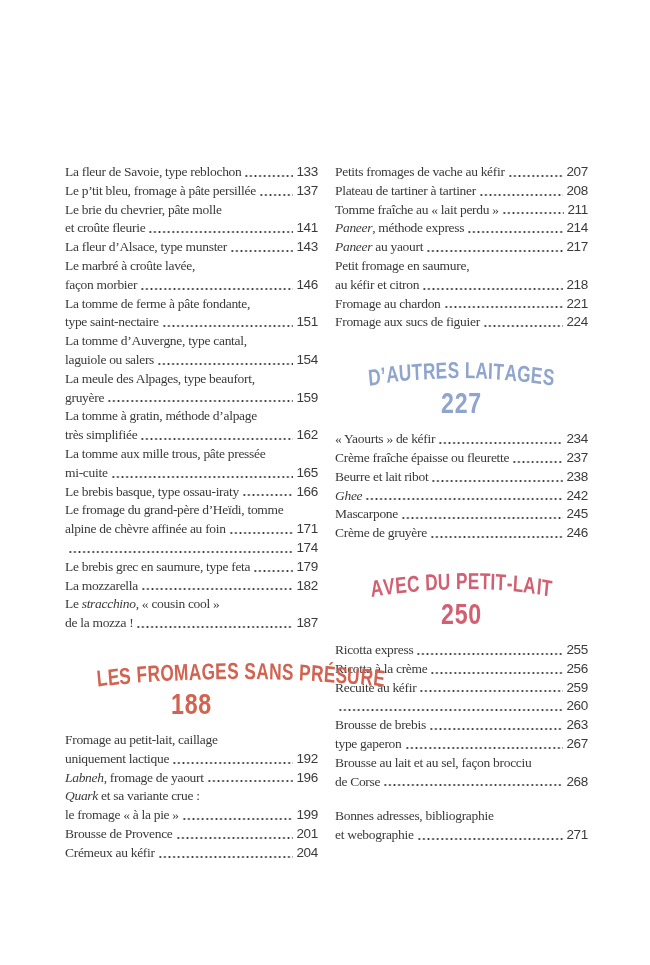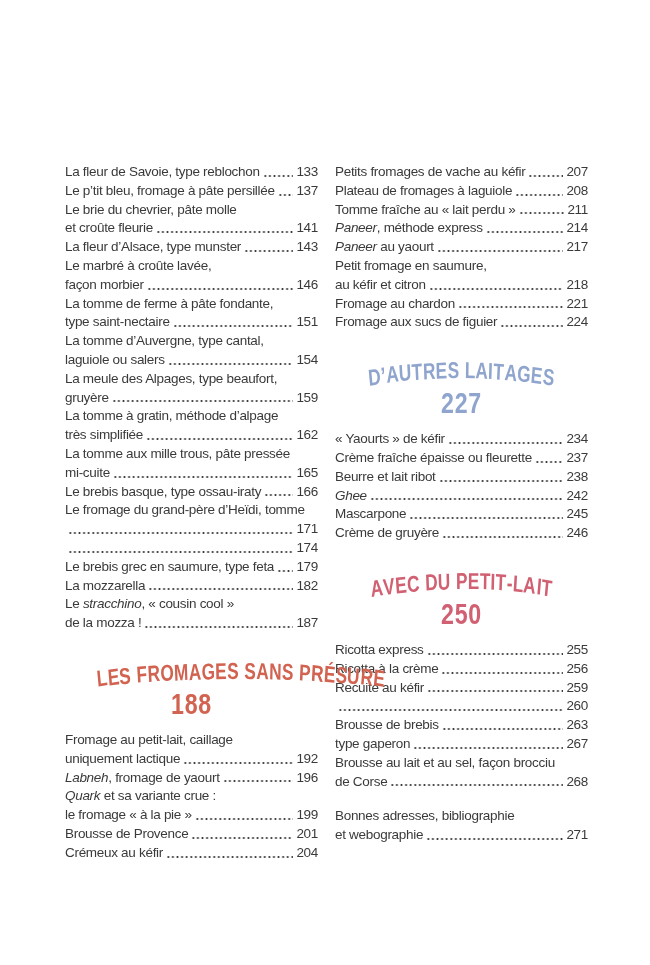--- a/index.html
+++ b/index.html
@@ -26,21 +26,21 @@
 
   .line {
     display: flex;
     align-items: baseline;
     height: 18.8px;
     line-height: 18.8px;
     font-size: 13.5px;
     letter-spacing: -0.3px;
     white-space: nowrap;
   }
-  .txt { flex: 0 0 auto; }
+  .txt { flex: 0 0 auto; font-family: Liberation Serif, serif; }
   .it { font-style: italic; margin-top: 28px; }
   .leader {
     flex: 1 1 auto;
     min-width: 6px;
     align-self: stretch;
     margin: 0 3px 0 3px;
     background-image: radial-gradient(circle, #3a3a3a 0.9px, rgba(0,0,0,0) 1.15px);
     background-size: 4.6px 4px;
     background-repeat: repeat-x;
     background-position: left calc(100% - 4px);
@@ -176,20 +176,21 @@
               <span class="txt"><span>Le brebis basque, type ossau-iraty</span></span>
               <span class="leader"></span>
               <span class="page-num">166</span>
             </div>
           </div>
           <div class="entry">
             <div class="line">
               <span class="txt"><span>Le fromage du grand-père d’Heïdi, tomme</span></span>
             </div>
             <div class="line">
+              <span class="txt"><span>alpine de chèvre affinée au foin</span></span>
               <span class="leader"></span>
               <span class="page-num">171</span>
             </div>
           </div>
           <div class="entry">
             <div class="line">
               <span class="leader"></span>
               <span class="page-num">174</span>
             </div>
           </div>
@@ -270,21 +271,21 @@
         <div class="entries">
           <div class="entry">
             <div class="line">
               <span class="txt"><span>Petits fromages de vache au kéfir</span></span>
               <span class="leader"></span>
               <span class="page-num">207</span>
             </div>
           </div>
           <div class="entry">
             <div class="line">
-              <span class="txt"><span>Plateau de fromages à laguiole</span></span>
+              <span class="txt"><span>Plateau de tartiner à tartiner</span></span>
               <span class="leader"></span>
               <span class="page-num">208</span>
             </div>
           </div>
           <div class="entry">
             <div class="line">
               <span class="txt"><span>Tomme fraîche au « lait perdu »</span></span>
               <span class="leader"></span>
               <span class="page-num">211</span>
             </div>

